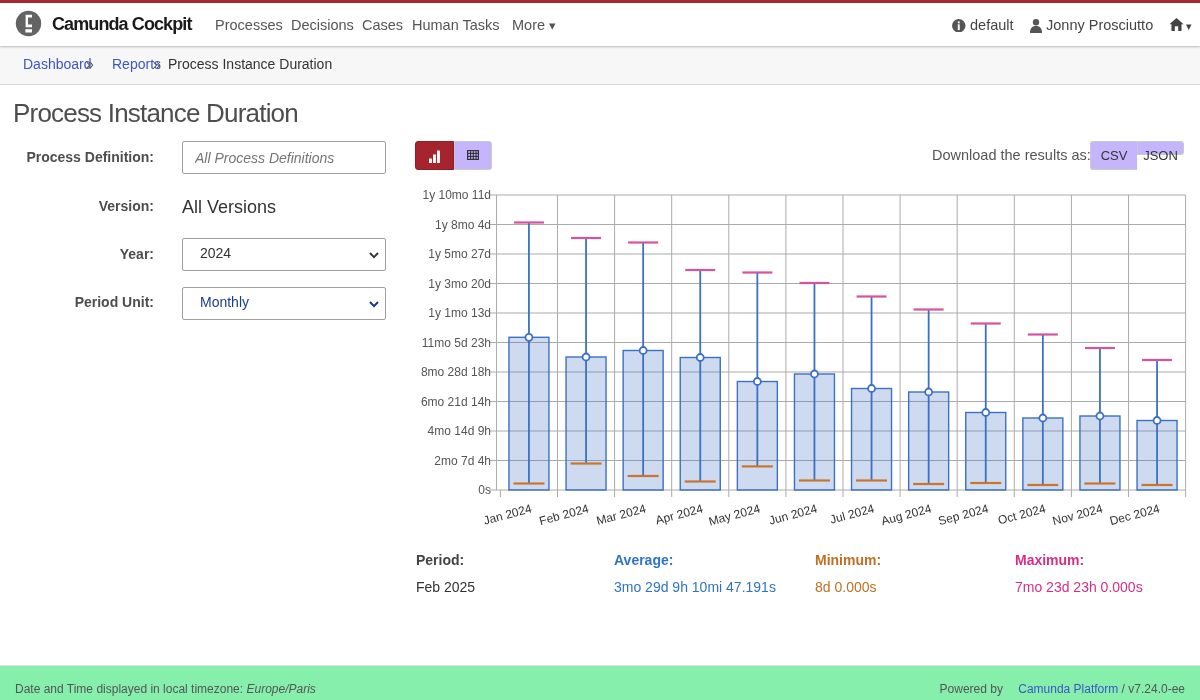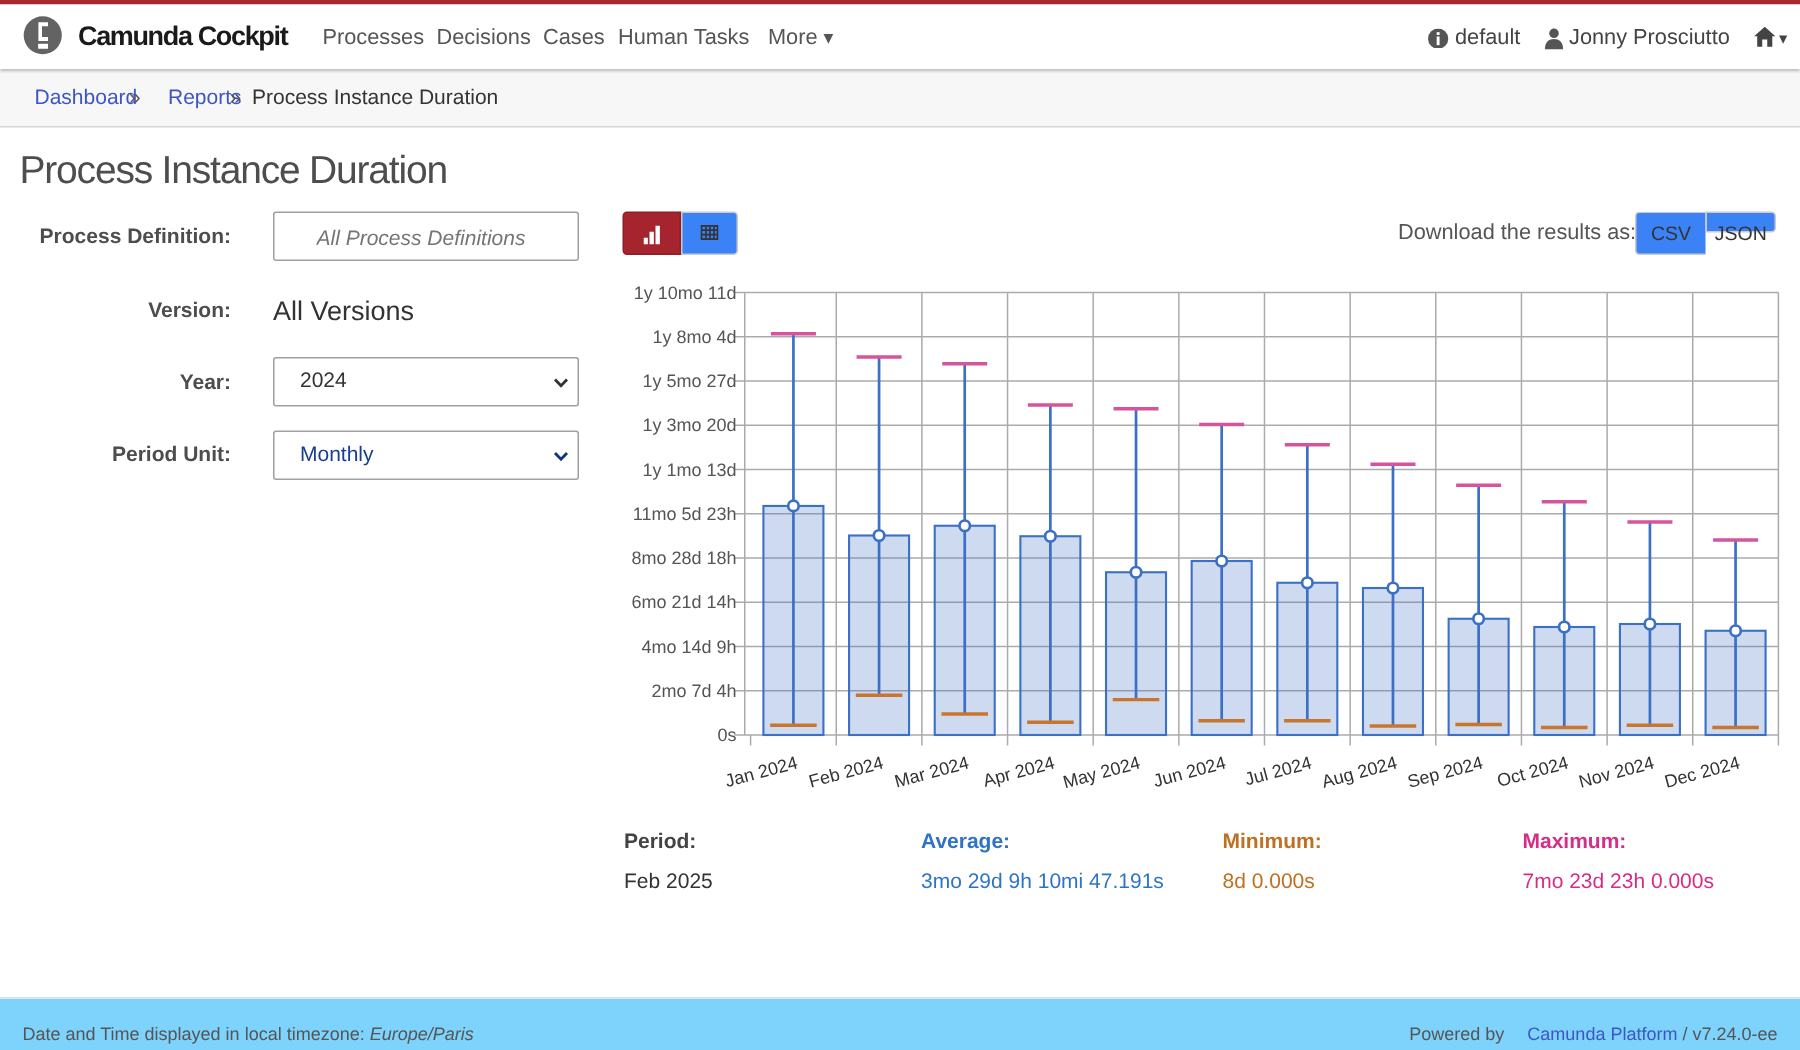--- a/index.html
+++ b/index.html
@@ -17,27 +17,27 @@
     border-bottom:1px solid #d8d8d8; }
   .crumb { position:absolute; top:56px; font-size:14px; }
   a.link { color:#3d56c6; text-decoration:none;margin-left:12px; }
 
   #h1 { left:13px; top:97.5px; font-size:26px; letter-spacing:-0.8px; color:#4d4d4d; }
 
   .flabel { position:absolute; width:154px; text-align:right; font-size:14px; font-weight:700; color:#4d4d4d; }
   .ctrl { position:absolute; left:182px; width:204px; height:33px; border:1px solid #a0a0a0;
     border-radius:2px; background:#fff; font-size:14px; line-height:28px; padding-left:17px; color:#333; }
 
-  .btn { position:absolute; border:1px solid #cacaca; background:#3b82f6; color:#333;
+  .btn { position:absolute; border:1px solid #cacaca; background:#c4b5fd; color:#333;
     font-size:13px; text-align:center; }
 
   #sumrow .lab { position:absolute; top:552px; font-size:14px; font-weight:700; }
   #sumrow .val { position:absolute; top:579px; font-size:14px; }
 
-  #footer { left:0; top:665px; width:1200px; height:35px; background:#7dd3fc;
+  #footer { left:0; top:665px; width:1200px; height:35px; background:#86efac;
     border-top:1px solid #e2e2e2; font-size:12px; color:#555; }
 </style>
 </head>
 <body>
 <div id="page">
   <div class="abs" id="topbar"></div>
   <div class="abs" id="header">
     <svg class="abs" style="left:15px;top:7px" width="27" height="27" viewBox="0 0 27 27">
       <circle cx="13.5" cy="13.5" r="12.7" fill="#636363"></circle>
       <path fill="#fff" d="M17 4.8 L10.6 4.8 L10.6 17.3 L17 17.3 L17 14.6 L13 14.6 L13 7.5 L17 7.5 Z"></path>
@@ -68,21 +68,21 @@
   <div class="abs" id="crumbbar"></div>
   <div class="crumb" style="left:11px"><a class="link">Dashboard</a></div>
   <div class="crumb" style="left:86px;color:#555">»</div>
   <div class="crumb" style="left:100px"><a class="link">Reports</a></div>
   <div class="crumb" style="left:153px;color:#555">»</div>
   <div class="crumb" style="left:168px;color:#333">Process Instance Duration</div>
 
   <div class="abs" id="h1">Process Instance Duration</div>
 
   <div class="flabel" style="left:0;top:149px">Process Definition:</div>
-  <input class="ctrl" style="top: 141px; font-style: italic; padding-left: 28px;" placeholder="All Process Definitions">
+  <input class="ctrl" style="top: 141px; font-style: italic; padding-left: 12px;" placeholder="All Process Definitions">
   <div class="flabel" style="left:0;top:198px">Version:</div>
   <div class="abs" style="left:182px;top:197px;font-size:18px;color:#333">All Versions</div>
   <div class="flabel" style="left:0;top:246px">Year:</div>
   <div class="ctrl" style="top:238px">2024
     <svg class="abs" style="right:6px;top:12.5px" width="10" height="7" viewBox="0 0 10 7">
         <path d="M1 1 L5 5.2 L9 1" fill="none" stroke="#333" stroke-width="1.9"></path>
       </svg>
   </div>
   <div class="flabel" style="left:0;top:294px">Period Unit:</div>
   <div class="ctrl" style="top:287px;color:#1a3e8f">Monthly

